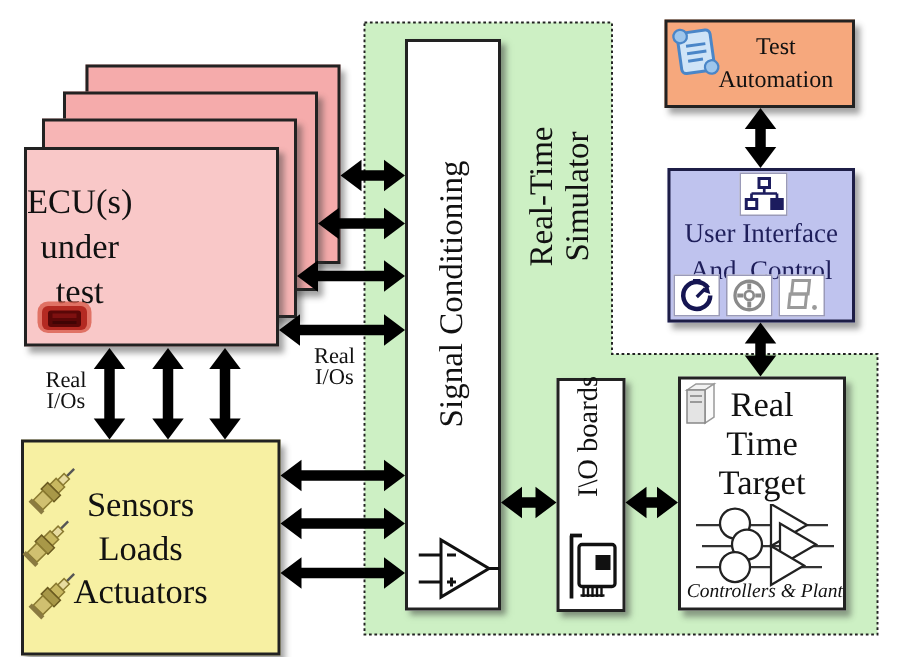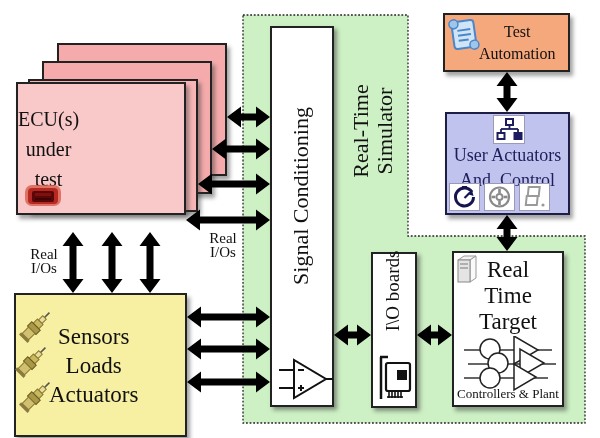--- a/index.html
+++ b/index.html
@@ -9,22 +9,22 @@
   .box{position:absolute;box-sizing:border-box;border:2px solid #222;
        box-shadow:3px 4px 4px rgba(50,50,50,0.45);}
   .pre{white-space:pre-wrap;}
   .center{display:flex;align-items:center;justify-content:flex-start;text-align:center;}
 
   
   .ecu{width:170px;height:133px;background:#F5ABAB;}
   .ecu.b4{left:57px;top:43px;z-index:2;}
   .ecu.b3{left:42px;top:61px;z-index:3;}
   .ecu.b2{left:28px;top:79px;z-index:4;background:#F7B5B5;}
-  .ecu.front{left:16px;top:82px;z-index:5;background:#F9C8C8;
-             font-size:20px;line-height:30px;}
+  .ecu.front{left:16px;top:98px;z-index:5;background:#F9C8C8;
+             font-size:23px;line-height:30px;}
   .ecu-chip{position:absolute;left:5px;bottom:3px;z-index:6;}
 
   
   .sensors{left:14px;top:293px;width:173px;height:144px;background:#F7F0A2;z-index:5;
            font-size:23px;line-height:29px;padding-left:33px;}
   .probe{position:absolute;z-index:6;}
 
   
   .sigcond{left:270px;top:26px;width:64px;height:381px;background:#ffffff;z-index:5;
            box-shadow:3px 3px 4px rgba(50,50,50,0.5);}
@@ -35,21 +35,21 @@
   .io-label{left:393px;top:291px;font-size:19px;}
 
   
   .ioboards{left:371px;top:252px;width:46px;height:156px;background:#ffffff;z-index:5;
             box-shadow:3px 3px 4px rgba(50,50,50,0.5);}
 
   
   .rtt{left:452px;top:251px;width:112px;height:156px;background:#ffffff;z-index:5;}
   .rtt-title{position:absolute;left:0;top:4px;width:100%;text-align:center;
              font-size:23px;line-height:26px;}
-  .rtt-caption{position:absolute;left:0;bottom:3px;width:100%;text-align:center;font-size:13px;}
+  .rtt-caption{position:absolute;left:0;bottom:3px;width:100%;text-align:right;font-size:13px;font-style:italic;}
 
   
   .testauto{left:443px;top:13px;width:127px;height:59px;background:#F6A87D;z-index:5;
             font-size:16px;line-height:22px;padding-left:34px;}
 
   
   .uibox{left:445px;top:112px;width:125px;height:103px;background:#BFC3EE;z-index:5;
          border-color:#1d1d46;}
   .ui-text{position:absolute;left:0;top:29px;width:100%;text-align:center;
            font-size:18px;line-height:25px;color:#1e1e5a;}
@@ -198,21 +198,21 @@
   <div class="box uibox">
     <svg class="tile" style="position:absolute;left:46px;top:1px" width="30" height="27" viewBox="0 0 30 27">
       <rect x="12" y="3" width="7" height="6" fill="none" stroke="#1C1C5E" stroke-width="2"></rect>
       <line x1="15.5" y1="9" x2="15.5" y2="13" stroke="#1C1C5E" stroke-width="1.8"></line>
       <line x1="7" y1="13" x2="24" y2="13" stroke="#1C1C5E" stroke-width="1.8"></line>
       <line x1="7" y1="13" x2="7" y2="17" stroke="#1C1C5E" stroke-width="1.8"></line>
       <line x1="24" y1="13" x2="24" y2="17" stroke="#1C1C5E" stroke-width="1.8"></line>
       <rect x="3.5" y="17" width="7" height="6" fill="none" stroke="#1C1C5E" stroke-width="2"></rect>
       <rect x="20.5" y="17" width="7" height="6" fill="#1C1C5E" stroke="#1C1C5E" stroke-width="2"></rect>
     </svg>
-    <div class="ui-text pre">User Actuators
+    <div class="ui-text pre">User Interface
 And  Control</div>
     <div class="ui-iconrow">
       <svg class="tile" width="29" height="26" viewBox="0 0 29 26">
         <rect x="12" y="2" width="5" height="3" fill="#151552"></rect>
         <path d="M 22 8 A 9 9 0 1 0 23.5 13" fill="none" stroke="#151552" stroke-width="3"></path>
         <line x1="14.5" y1="14" x2="20" y2="8.5" stroke="#151552" stroke-width="2.2"></line>
         <polygon points="22,6 23.5,12 17.5,10" fill="#151552"></polygon>
       </svg>
       <svg class="tile" width="29" height="26" viewBox="0 0 29 26">
         <circle cx="14.5" cy="13" r="9.5" fill="none" stroke="#8A8A8A" stroke-width="2.2"></circle>

